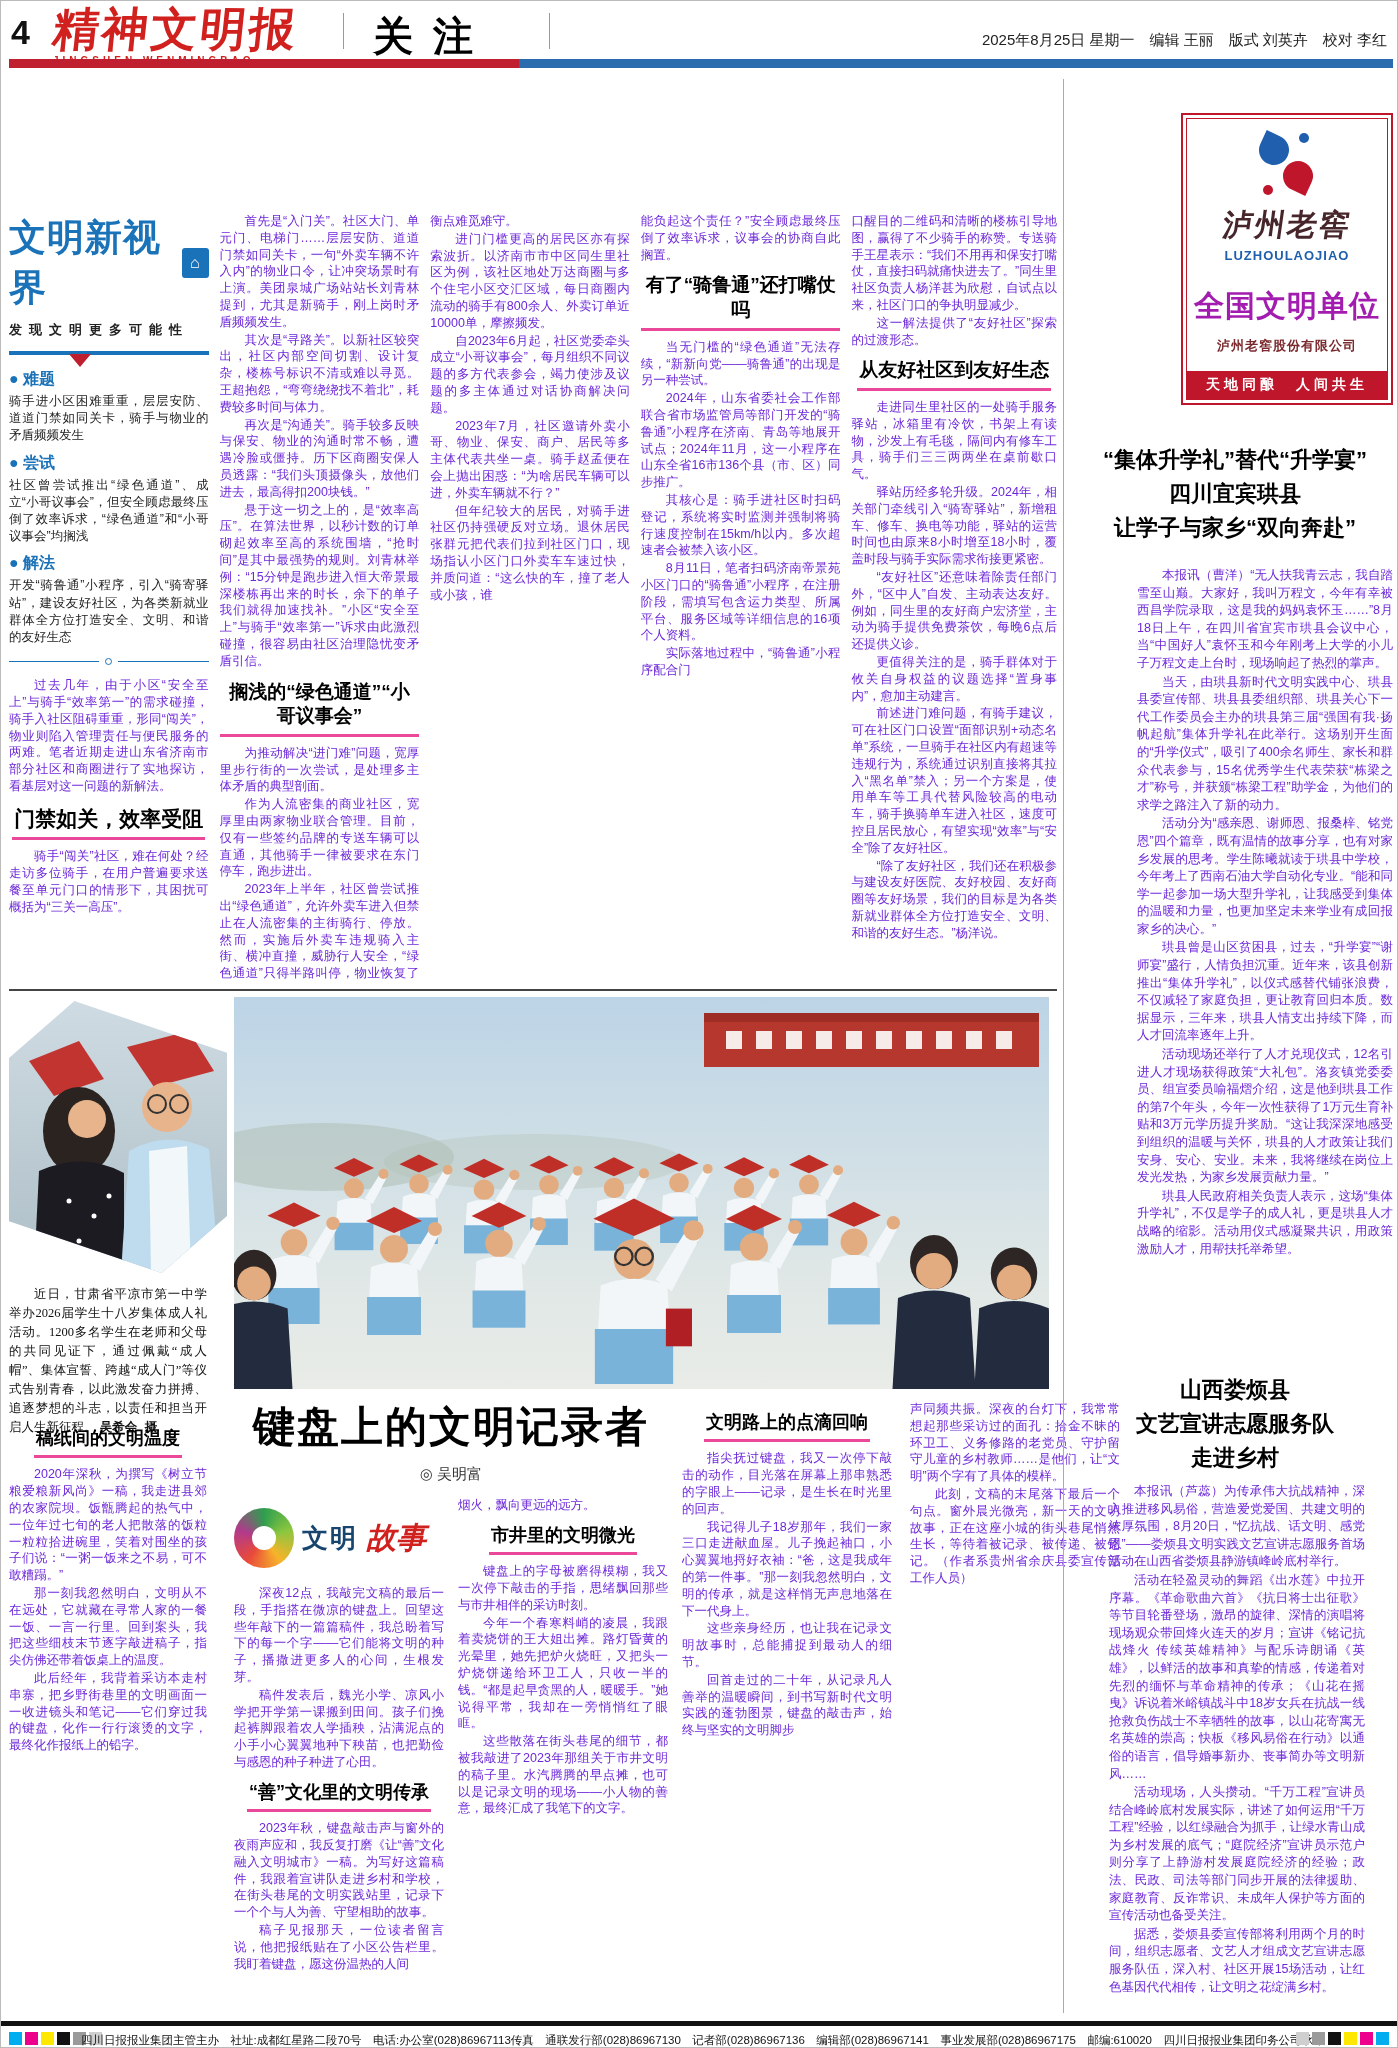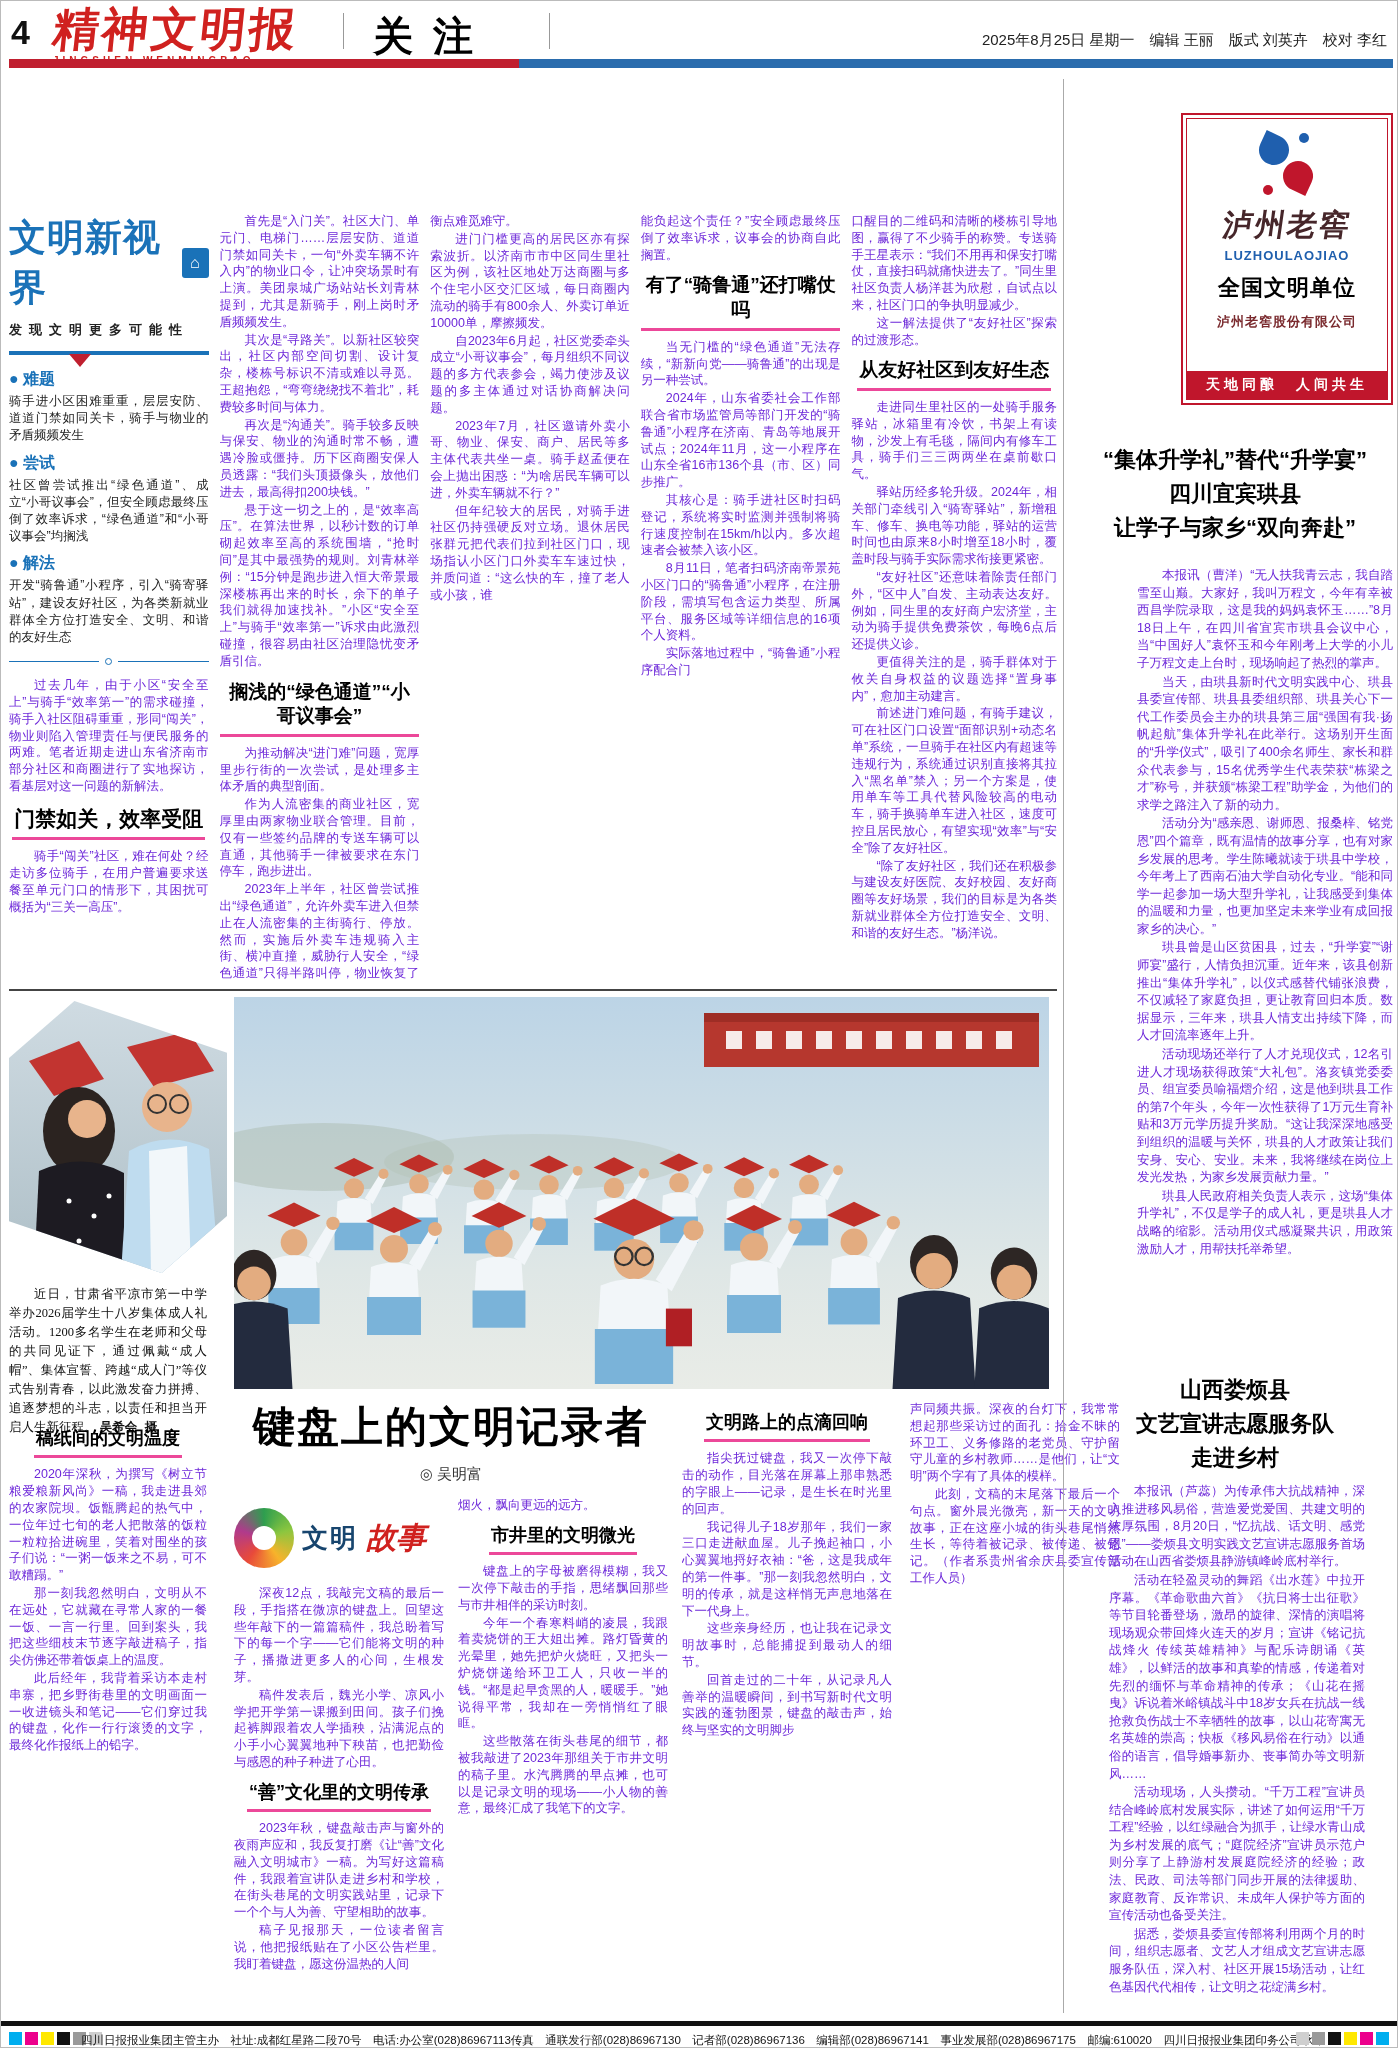--- a/index.html
+++ b/index.html
@@ -57,21 +57,21 @@
   .story-circle::after{content:"";position:absolute;left:18px;top:18px;width:24px;height:24px;border-radius:50%;background:#fff}
   .story-t1{font-size:26px;font-weight:900;color:#17456e;letter-spacing:2px}
   .story-t2{font-size:30px;font-weight:900;color:#d0211f;font-family:"Liberation Serif",serif;font-style:italic}
   
   .sb-rule{width:1px;background:#aaa}
   .ad{border:2px solid #c0162c;padding:3px;background:#fff}
   .ad-in{border:1px solid #c0162c;height:100%;display:flex;flex-direction:column;align-items:center;padding:14px 6px 0;position:relative}
   .ad-brand{font-family:"Liberation Serif",serif;font-weight:900;font-size:30px;color:#46262a;
     transform:skewX(-8deg);letter-spacing:2px;margin-top:8px}
   .ad-latin{color:#1f5fae;font-size:13px;font-weight:800;letter-spacing:1px;margin-top:2px}
-  .ad-honor{color:#000000;font-size:22px;font-weight:900;font-family:"Liberation Serif",serif;margin-top:10px;letter-spacing:1px}
+  .ad-honor{color:#a21caf;font-size:30px;font-weight:900;font-family:"Liberation Serif",serif;margin-top:23px;letter-spacing:1px}
   .ad-co{color:#7a2a2e;font-size:13px;font-weight:700;margin-top:10px;letter-spacing:1px}
   .ad-band{position:absolute;left:0;right:0;bottom:0;height:28px;background:#c0162c;color:#fff;
     display:flex;align-items:center;justify-content:center;font-size:14px;font-weight:700;letter-spacing:4px}
   .drop{width:30px;height:30px;border-radius:50% 50% 50% 0}
   .sb-title{font-size:22px;font-weight:800;text-align:center;line-height:1.55;color:#000}
   .sb-body .para{font-size:12.5px;line-height:17.6px}
   
   .footer-rule{background:#111}
   .foot-text{font-size:11.5px;color:#111;text-align:center;white-space:nowrap}
   .marks{display:flex;gap:3px}

